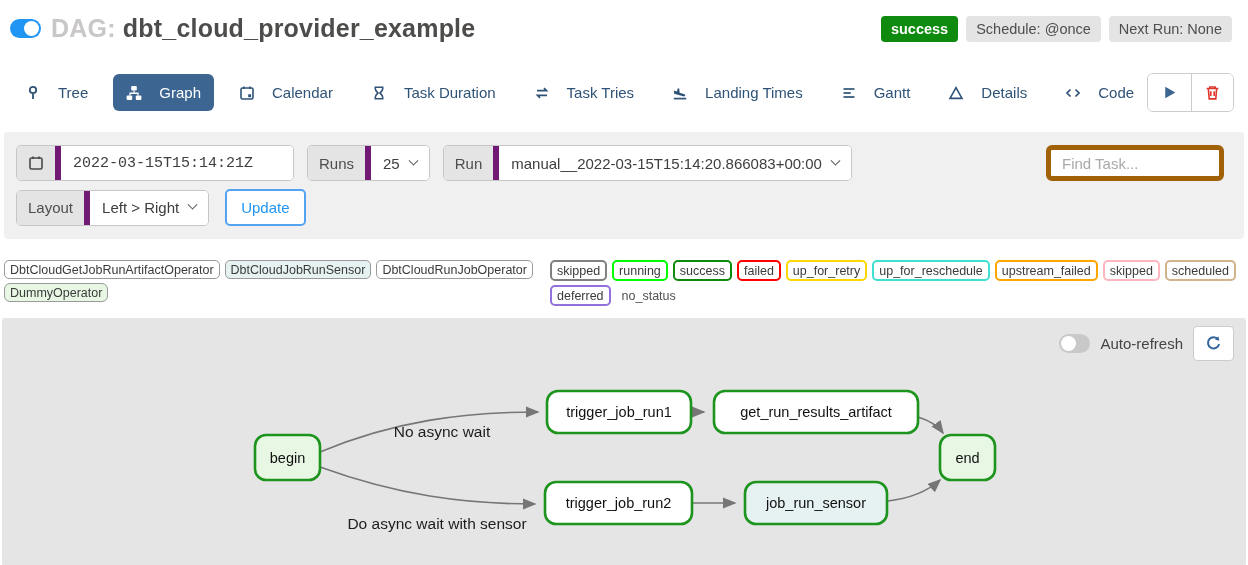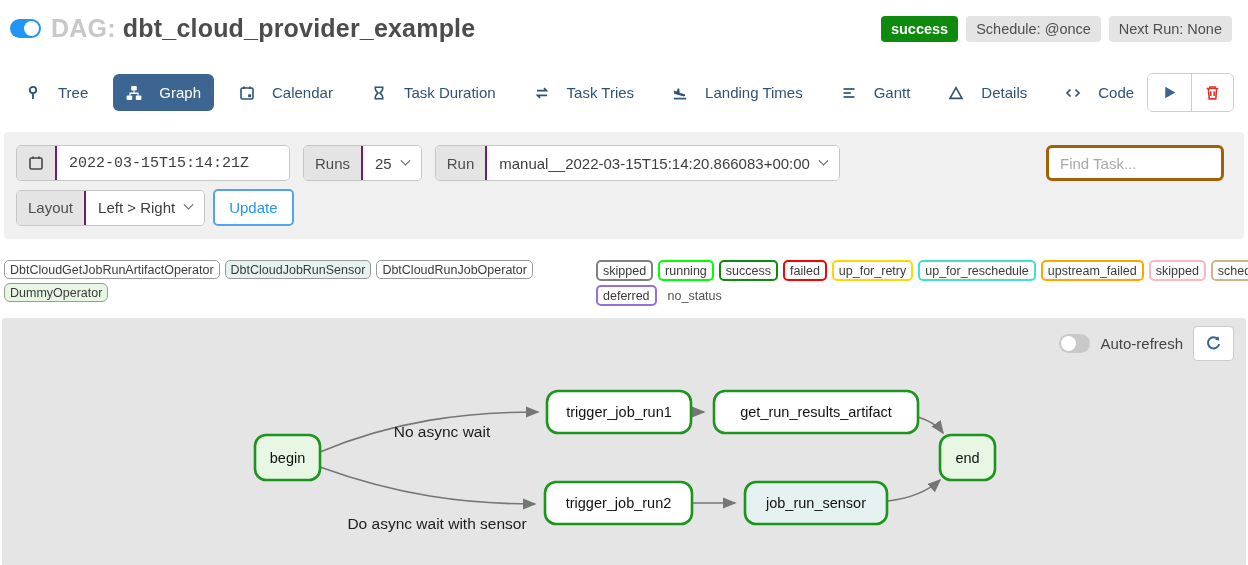--- a/index.html
+++ b/index.html
@@ -39,38 +39,38 @@
   .btn-group svg { width:17px; height:17px; }
 
   
   .filter-panel { margin:20px 4px 0; background:#f0f0f0; border-radius:4px;
     padding:13px 12px; }
   .frow { display:flex; align-items:center; }
   .frow + .frow { margin-top:8px; }
   .igroup { display:flex; align-items:stretch; height:36px; border:1px solid #c6c6c6;
     border-radius:5px; overflow:hidden; background:#fff; margin-right:13px; }
   .addon { display:flex; align-items:center; padding:0 11px; background:#e4e4e4;
-    color:#4f4e4d; font-size:15px; border-right:2px solid #701a75; }
+    color:#4f4e4d; font-size:15px; border-right:6px solid #701a75; }
   .addon svg { width:16px; height:16px; }
   .tinput { border:none; outline:none; font-size:15px; color:#3f3e3d;
     padding:0 12px; font-family:Liberation Mono, monospace; background:#fff; }
   .sel { display:flex; align-items:center; gap:10px; padding:0 12px; font-size:15px;
     color:#3f3e3d; background:#fff; cursor:pointer; white-space:nowrap; }
   .chev { width:7px; height:7px; border-right:1.8px solid #555;
     border-bottom:1.8px solid #555; transform:rotate(45deg) translate(-2px,-2px); }
   .find-task { margin-left:auto; margin-right:8px; width:178px; height:36px;
-    border:3px solid #a16207; border-radius:6px; padding:0 11px; font-size:15px;
+    border:5px solid #a16207; border-radius:6px; padding:0 11px; font-size:15px;
     outline:none; color:#3f3e3d; font-family:"Liberation Sans",sans-serif; }
   .find-task::placeholder { color:#a9a9a9; }
   .update-btn { height:37px; padding:0 14px; background:#fff; border:2px solid #53a3f1;
     color:#2196f3; font-size:15px; border-radius:5px; cursor:pointer;
     font-family:"Liberation Sans",sans-serif; }
 
   
-  .legend { display:flex; align-items:flex-start; margin:21px 0 0; padding:0 4px;gap:46px; }
+  .legend { display:flex; align-items:flex-start; margin:21px 0 0; padding:0 4px; }
   .legend-col { display:flex; flex-direction:column; gap:4px; }
   .legend-col.operators { width:546px; flex:0 0 auto; }
   .legend-row { display:flex; align-items:center; gap:5px; }
   .lbadge { font-size:12.5px; color:#3b3b3b; padding:1.5px 5px; border-radius:5px;
     border:1.5px solid #9a9a9a; background:#fff; white-space:nowrap; }
   .sbadge { border-width:2px; }
   .nostatus { font-size:12.5px; color:#51504f; padding:2px 6px; }
 
   
   .graph-panel { position:relative; margin:12px 2px 0; height:248px;
@@ -212,21 +212,21 @@
     <div class="igroup">
       <span class="addon">Run</span>
       <div class="sel">
           <span>manual__2022-03-15T15:14:20.866083+00:00</span>
           <span class="chev"></span>
         </div>
     </div>
     <input class="find-task" placeholder="Find Task..." style="">
   </div>
   <div class="frow">
-    <div class="igroup" style="margin-right:8px">
+    <div class="igroup" style="margin-right:16px">
       <span class="addon">Layout</span>
       <div class="sel">
           <span>Left &gt; Right</span>
           <span class="chev"></span>
         </div>
     </div>
     <button class="update-btn">Update</button>
   </div>
 </section>
 

